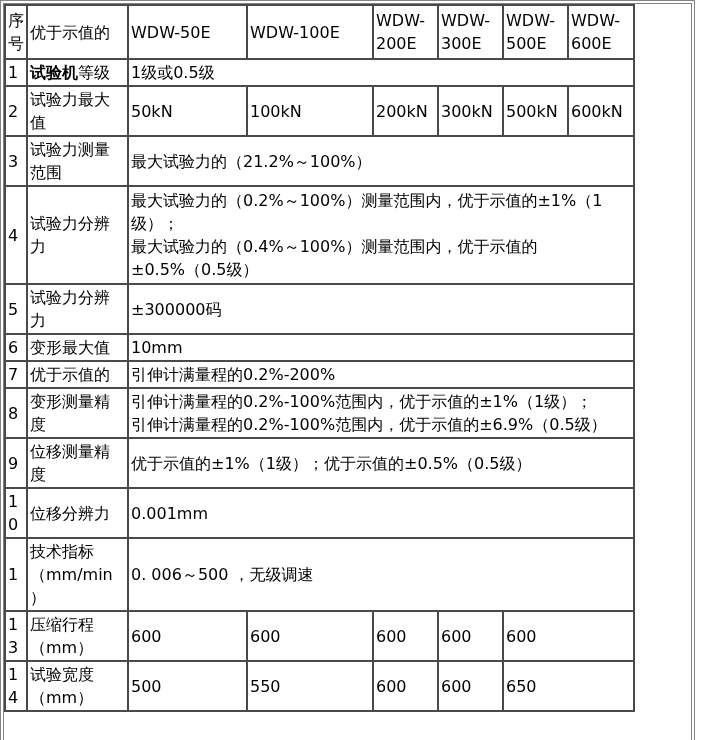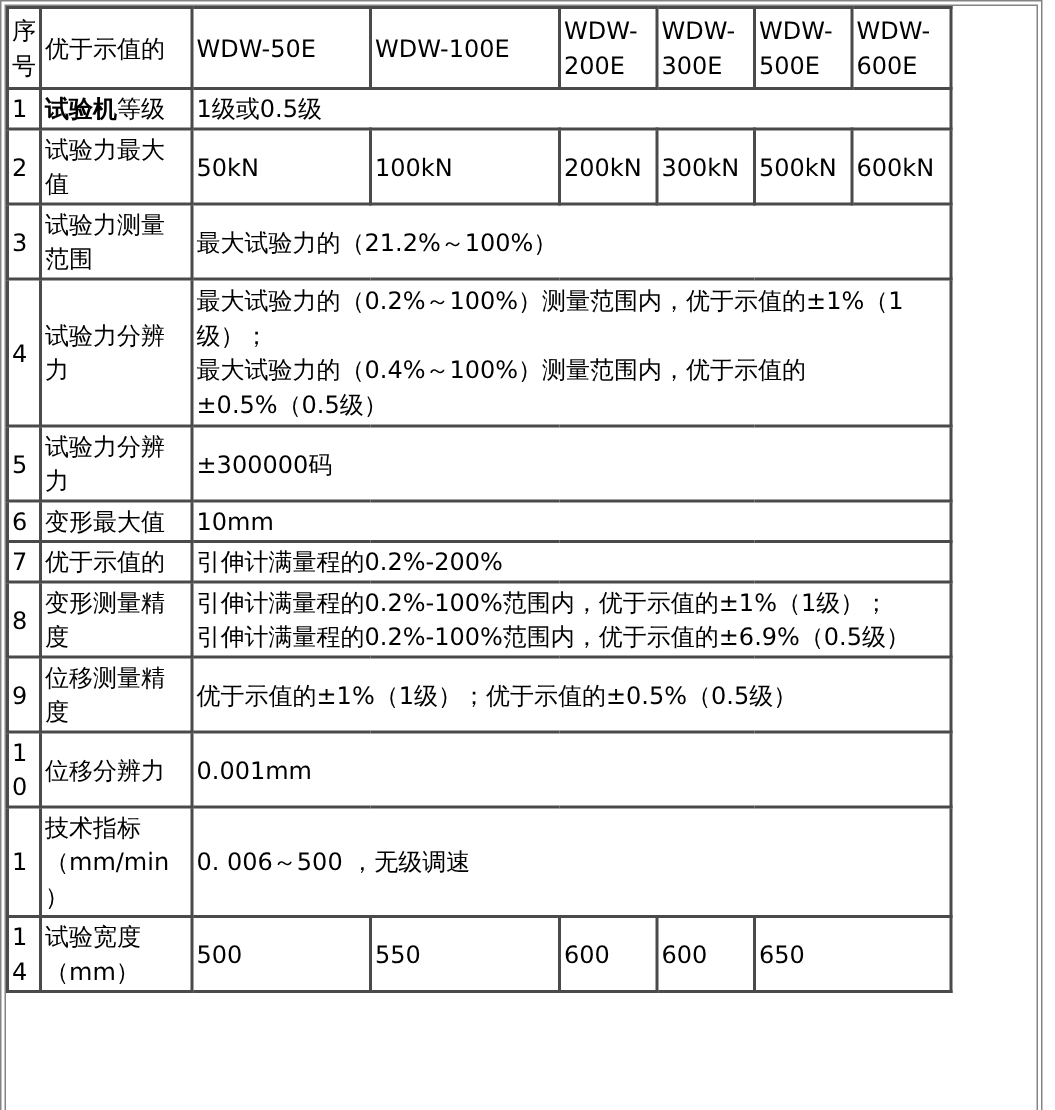--- a/index.html
+++ b/index.html
@@ -133,20 +133,29 @@
             <td class="seq">10</td>
             <td class="lbl">位移分辨力</td>
             <td class="val" colspan="6">0.001mm</td>
           </tr>
           <tr style="height: 55px;">
             <td class="seq">1</td>
             <td class="lbl">技术指标（mm/min）</td>
             <td class="val" colspan="6">0. 006～500 ，无级调速</td>
           </tr>
           <tr style="height: 48px;">
+            <td class="seq">13</td>
+            <td class="lbl">压缩行程（mm）</td>
+            <td class="val">600</td>
+            <td class="val">600</td>
+            <td class="val">600</td>
+            <td class="val">600</td>
+            <td class="val" colspan="2">600</td>
+          </tr>
+          <tr style="height: 48px;">
             <td class="seq">14</td>
             <td class="lbl">试验宽度（mm）</td>
             <td class="val">500</td>
             <td class="val">550</td>
             <td class="val">600</td>
             <td class="val">600</td>
             <td class="val" colspan="2">650</td>
           </tr>
         </tbody>
     </table>

